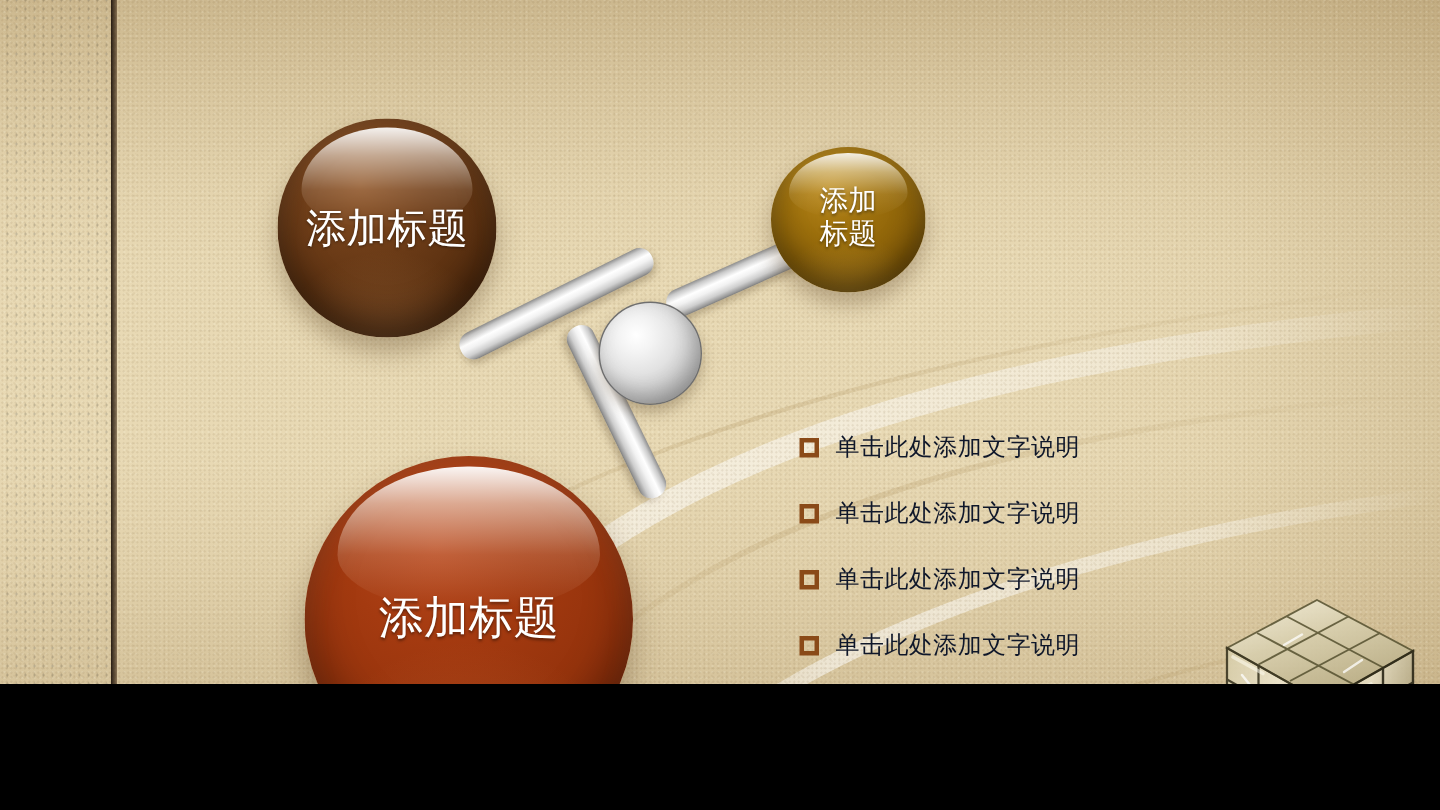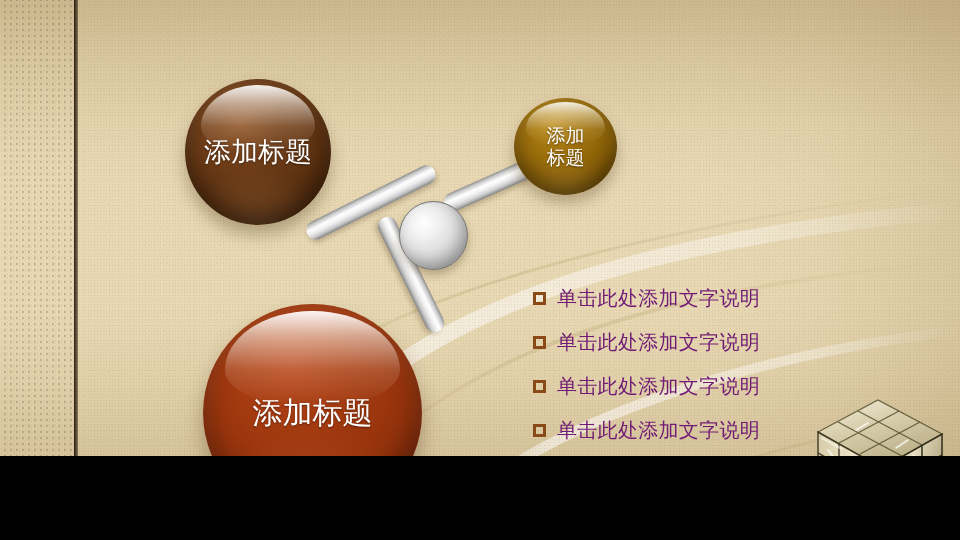--- a/index.html
+++ b/index.html
@@ -281,22 +281,22 @@
   .bullet-mark {
     width: 13px;
     height: 13px;
     box-sizing: border-box;
     border: 3px solid #8a4a18;
     background: transparent;
     flex: 0 0 auto;
     margin-right: 11px;
   }
   .bullet-text {
-    font-size: 20px;
-    color: #701a75;
+    font-size: 16px;
+    color: #0f172a;
     letter-spacing: 0.3px;
     white-space: nowrap;
   }
 
   
   #crystal-cube {
     position: absolute;
     left: 796px;
     top: 390px;
     width: 164px;
@@ -349,21 +349,21 @@
 
   <div class="rod" style="left:348px; top:265px; width:126px; height:19px; transform-origin:50% 50%; transform:rotate(64deg); z-index:2;"></div>
 
   <div id="hub"></div>
 
   <div class="sphere" id="node-brown" style="z-index:5;">
     <div class="shine"></div>
     <div class="label">添加标题</div>
   </div>
 
-  <div class="sphere" id="node-gold" style="z-index:5;">
+  <div class="sphere" id="node-gold" style="z-index:5;font-family:Liberation Mono, monospace;">
     <div class="shine"></div>
     <div class="label">添加
 标题</div>
   </div>
 
   <div class="sphere" id="node-rust" style="z-index:5;">
     <div class="shine"></div>
     <div class="label">添加标题</div>
   </div>
 

